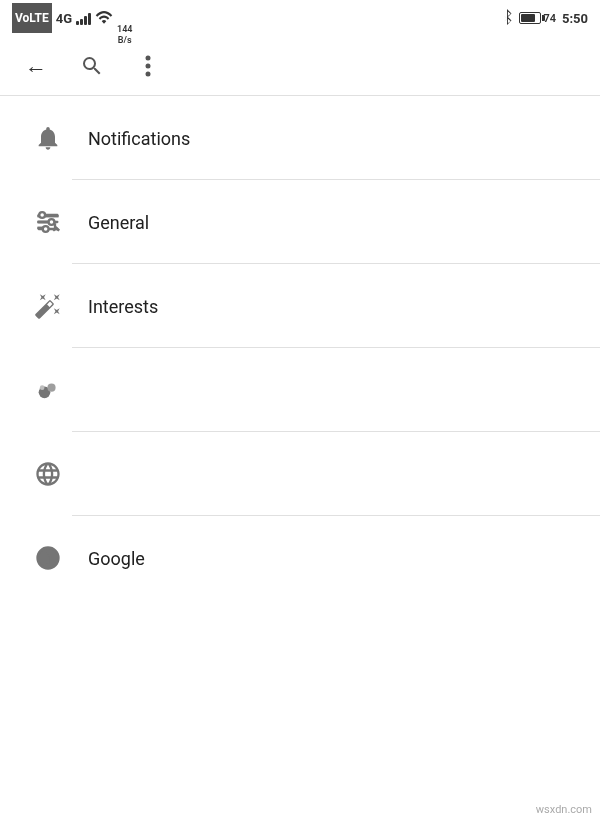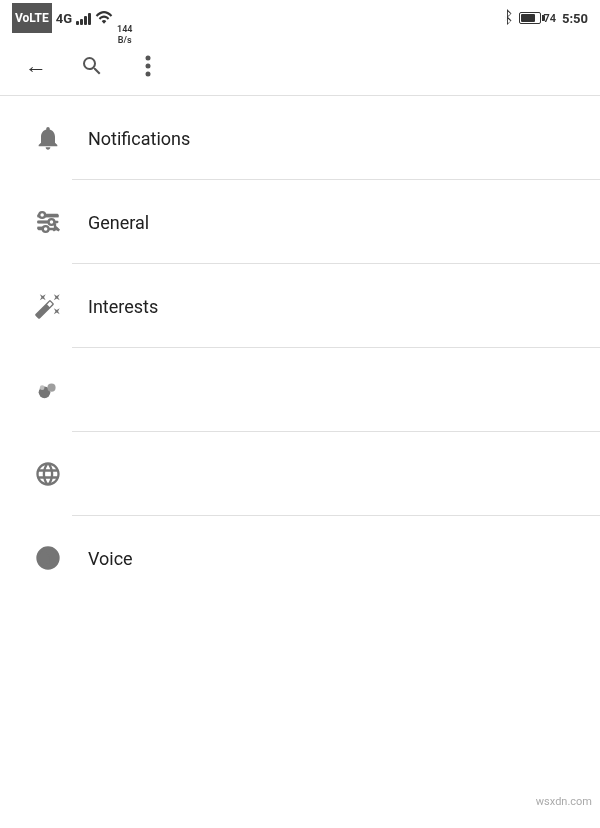--- a/index.html
+++ b/index.html
@@ -226,21 +226,21 @@
 
     .item-label {
       font-size: 18px;
       color: #212121;
       font-weight: 400;
     }
 
     
     .watermark {
       position: absolute;
-      bottom: 20px;
+      bottom: 12px;
       right: 8px;
       font-size: 11px;
       color: #aaa;
     }
   </style>
 </head>
 <body>
 
 <div class="status-bar">
   <div class="status-left">
@@ -356,18 +356,18 @@
   </div>
 
   <div class="settings-item">
     <div class="item-icon">
       <svg viewBox="0 0 24 24" fill="none" stroke="#757575" stroke-width="2">
         <circle cx="12" cy="12" r="9"></circle>
         <line x1="12" y1="8" x2="12" y2="8" stroke-width="2.5" stroke-linecap="round"></line>
         <line x1="12" y1="11" x2="12" y2="16" stroke-linecap="round"></line>
       </svg>
     </div>
-    <span class="item-label">Voice</span>
+    <span class="item-label">Google</span>
   </div>
 
 </div>
 
 <div class="watermark">wsxdn.com</div>
 
 </body></html>

